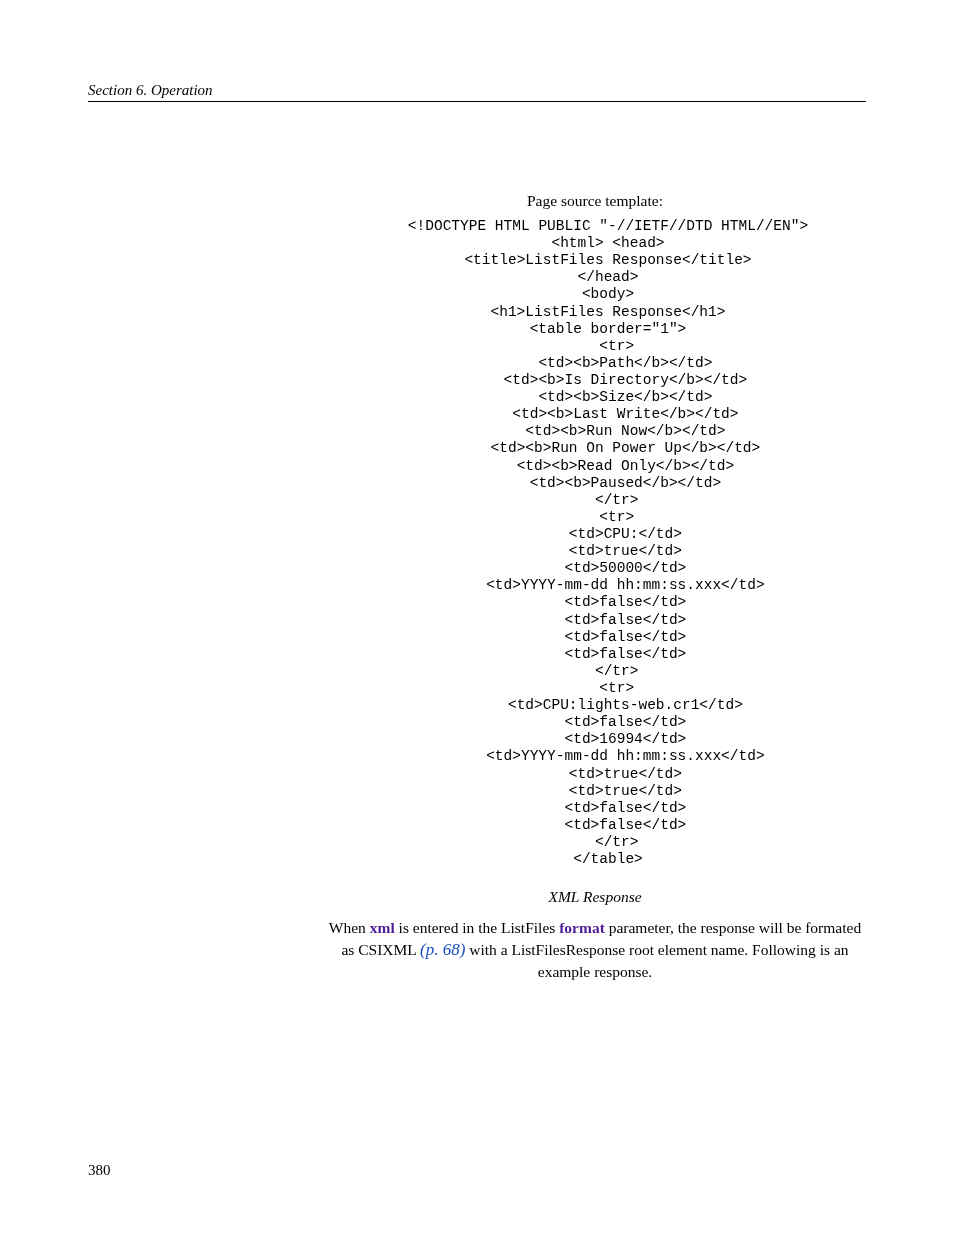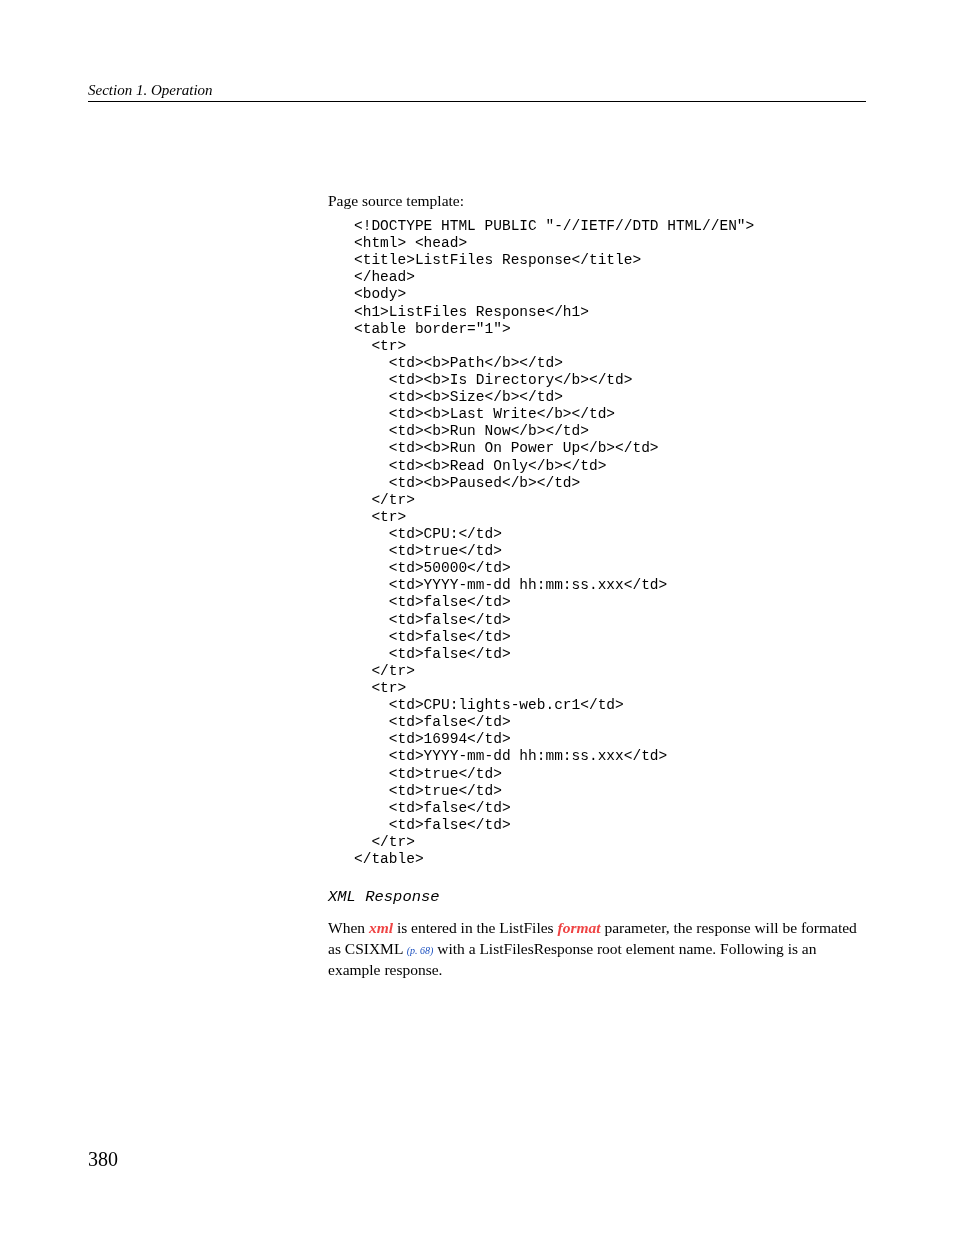--- a/index.html
+++ b/index.html
@@ -19,72 +19,71 @@
     .header {
       font-style: italic;
       font-size: 15px;
       border-bottom: 1px solid #000;
       padding-bottom: 2px;
       margin-bottom: 90px;
     }
     .content {
       margin-left: 240px;
       margin-right: 4px;
+      text-align: center;
     }
     .intro-text {
       font-size: 15.5px;
       margin-bottom: 8px;
     }
     .code-block {
       font-family: 'Courier New', Courier, monospace;
       font-size: 14.5px;
       white-space: pre;
       line-height: 1.18;
       margin-left: 26px;
       margin-bottom: 20px;
     }
     .subheading {
       font-style: italic;
       font-size: 15.5px;
       margin-bottom: 12px;
       margin-top: 6px;
-      font-family: Liberation Mono, monospace;
     }
     .body-text {
       font-size: 15.5px;
       line-height: 1.35;
       margin-bottom: 10px;
     }
     .red-bold-italic {
-      color: #ef4444;
+      color: #4c1d95;
       font-weight: bold;
-      font-style: italic;
     }
     .bold {
       font-weight: normal;
     }
     .italic {
     }
     .blue-link {
       color: #1a4fbf;
       font-style: italic;
-      font-size: 10px;
+      font-size: 17px;
     }
     .page-number {
       position: absolute;
-      bottom: 64px;
+      bottom: 56px;
       left: 88px;
-      font-size: 20px;
+      font-size: 15px;
     }
   </style>
 </head>
 <body>
 
 <div class="page">
-  <div class="header">Section 1.  Operation</div>
+  <div class="header">Section 6.  Operation</div>
 
   <div class="content">
     <div class="intro-text">Page source template:</div>
 
     <div class="code-block">&lt;!DOCTYPE HTML PUBLIC "-//IETF//DTD HTML//EN"&gt;
 &lt;html&gt; &lt;head&gt;
 &lt;title&gt;ListFiles Response&lt;/title&gt;
 &lt;/head&gt;
 &lt;body&gt;
 &lt;h1&gt;ListFiles Response&lt;/h1&gt;

